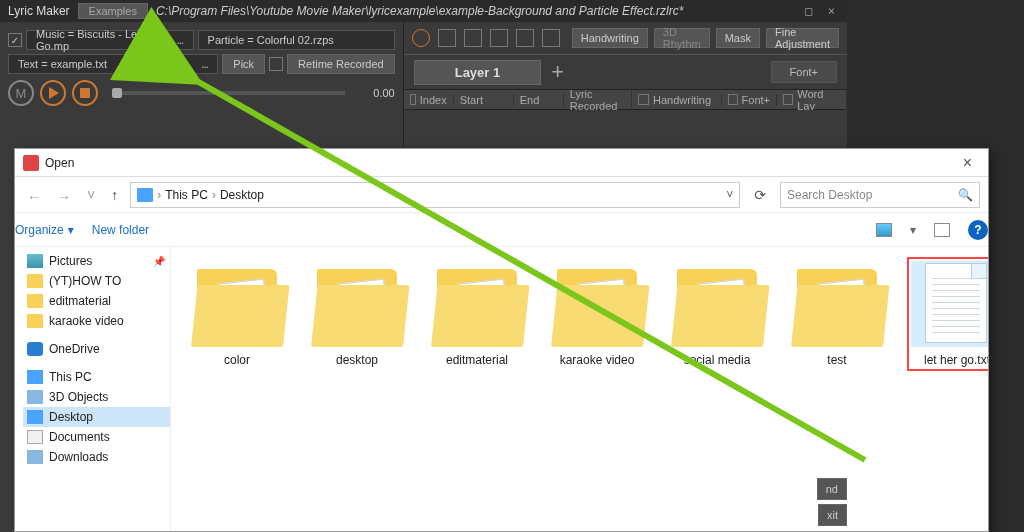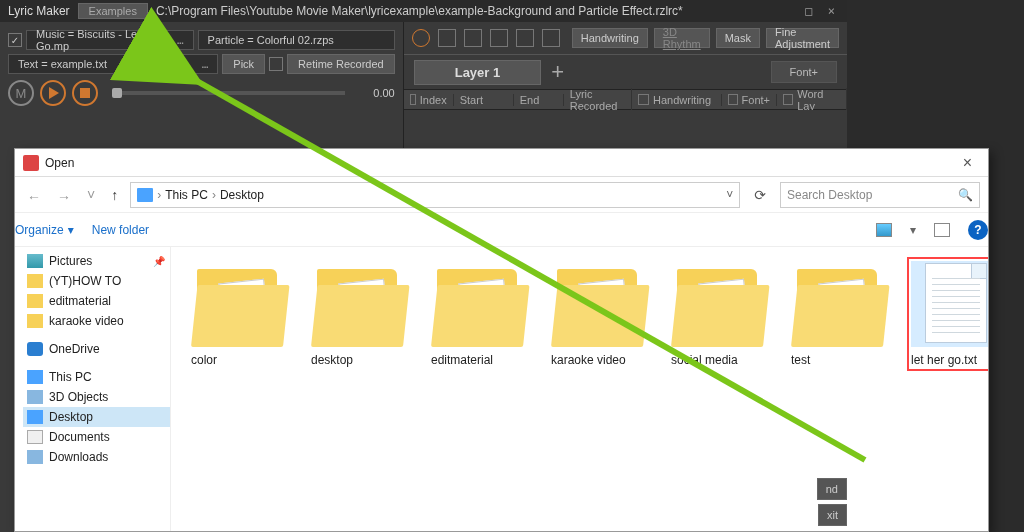--- a/index.html
+++ b/index.html
@@ -3,21 +3,21 @@
 <meta charset="utf-8">
 <style>
 * { box-sizing: border-box; margin: 0; padding: 0; font-family: "Segoe UI", Arial, sans-serif; }
 html, body { width: 1024px; height: 532px; overflow: hidden; background: #2b2b2b; }
 .app { position: relative; width: 847px; height: 532px; background: #a3a3a3; }
 
 
 .titlebar { height: 22px; background: #2a2a2a; display: flex; align-items: center; color: #ccc; font-size: 12px; }
 .titlebar .app-title { padding: 0 8px; color: #ddd; }
 .titlebar .examples-btn { background: #555; color: #aaa; padding: 1px 10px; font-size: 11px; border: 1px solid #666; margin-right: 8px; cursor: pointer; }
-.titlebar .file-path { color: #ccc; flex: 1; }
+.titlebar .file-path { color: #ccc; flex: 1; font-style: italic; }
 .titlebar .win-ctrl { margin-left: auto; padding-right: 8px; letter-spacing: 4px; font-family: monospace; color: #999; }
 
 
 .main { display: flex; height: calc(100% - 22px); }
 
 
 .left-panel { width: 418px; background: #3a3a3a; border-right: 1px solid #222; padding-top: 6px; }
 .row { display: flex; align-items: center; padding: 2px 8px; gap: 4px; }
 .chk { width: 14px; height: 14px; border: 1px solid #777; display: inline-flex; align-items: center; justify-content: center; }
 .chk.on::after { content: "✓"; font-size: 10px; color: #ccc; }
@@ -33,21 +33,21 @@
 .slider-thumb { position: absolute; left: 0; top: -3px; width: 10px; height: 10px; background: #aaa; border-radius: 2px; }
 .time-lbl { color: #ccc; font-size: 11px; width: 36px; text-align: right; }
 
 
 .right-panel { flex: 1; background: #3a3a3a; display: flex; flex-direction: column; }
 .rp-top { display: flex; align-items: center; padding: 6px 8px; gap: 6px; }
 .rp-top .iconbar { display: flex; gap: 8px; align-items: center; }
 .rp-top .iconbar .ic { width: 18px; height: 18px; border: 1px solid #777; background: #3a3a3a; }
 .rp-top .spacer { flex: 1; }
 .pill { background: #555; color: #ccc; font-size: 11px; padding: 2px 8px; border: 1px solid #666; height: 20px; display: inline-flex; align-items: center; cursor: pointer; }
-.pill.dim { color: #888; text-decoration: underline; }
+.pill.dim { color: #888; }
 .layer-row { display: flex; align-items: center; padding: 4px 10px; gap: 10px; border-top: 1px solid #555; border-bottom: 1px solid #222; }
 .layer-btn { background: #555; color: #ddd; font-size: 13px; font-weight: 700; padding: 4px 40px; border: 1px solid #666; }
 .plus-btn { color: #aaa; font-size: 22px; cursor: pointer; }
 .font-btn { background: #4a4a4a; color: #bbb; font-size: 11px; padding: 2px 18px; border: 1px solid #555; height: 22px; display: inline-flex; align-items: center; cursor: pointer; }
 .hdr-row { display: flex; background: #444; border-bottom: 1px solid #222; font-size: 11px; color: #aaa; height: 20px; align-items: center; }
 .hdr-cell { padding: 0 6px; border-right: 1px solid #333; display: flex; align-items: center; gap: 4px; }
 .hdr-cell .chk { width: 11px; height: 11px; }
 .below { flex: 1; background: #3a3a3a; }
 
 
@@ -81,21 +81,21 @@
 .ticon.pics { background: linear-gradient(#6bc, #39a); }
 .ticon.od { background: #2a7ed0; border-radius: 3px; }
 .ticon.pc { background: #4aa3ff; }
 .ticon.monitor { background: #4aa3ff; }
 .ticon.box { background: #88b7e0; }
 .ticon.doc { background: #f0f0f0; border: 1px solid #aaa; }
 .ticon.dl { background: #88b7e0; }
 .tree-item .pin { margin-left: auto; color: #888; font-size: 10px; }
 .tree-sep { height: 8px; }
 .files { flex: 1; display: flex; gap: 28px; padding: 14px 20px; align-items: flex-start; overflow: hidden; }
-.file { width: 100px; text-align: left; cursor: pointer; }
+.file { width: 100px; text-align: center; cursor: pointer; }
 .file .thumb { width: 92px; height: 86px; margin: 0 auto 6px; position: relative; }
 .folder-sh { position: absolute; inset: 8px 6px 0 6px; background: #f7d158; border-radius: 2px 6px 2px 2px; }
 .folder-open { position: absolute; inset: 24px 0 0 0; background: #f9db74; border-radius: 2px; transform: skewX(-6deg); transform-origin: bottom; }
 .folder-content { position: absolute; left: 30px; bottom: 10px; width: 46px; height: 56px; background: #fff; border: 1px solid #ccc; transform: rotate(-6deg); }
 .file .lbl { font-size: 12px; color: #222; }
 .file.highlight { outline: 2px solid #f44; outline-offset: 2px; }
 .file.highlight .thumb { background: #d6ecff; padding-top: 1px; }
 .txtfile { position: absolute; left: 14px; top: 2px; width: 62px; height: 80px; background: #fff; border: 1px solid #bcd; }
 .txtfile::before { content: ""; position: absolute; top: 0; right: 0; width: 14px; height: 14px; background: #e8f3fb; border-left: 1px solid #bcd; border-bottom: 1px solid #bcd; }
 .txtlines { position: absolute; left: 6px; right: 6px; top: 14px; bottom: 6px; background: repeating-linear-gradient(#cfd8de 0 1px, transparent 1px 6px); }

